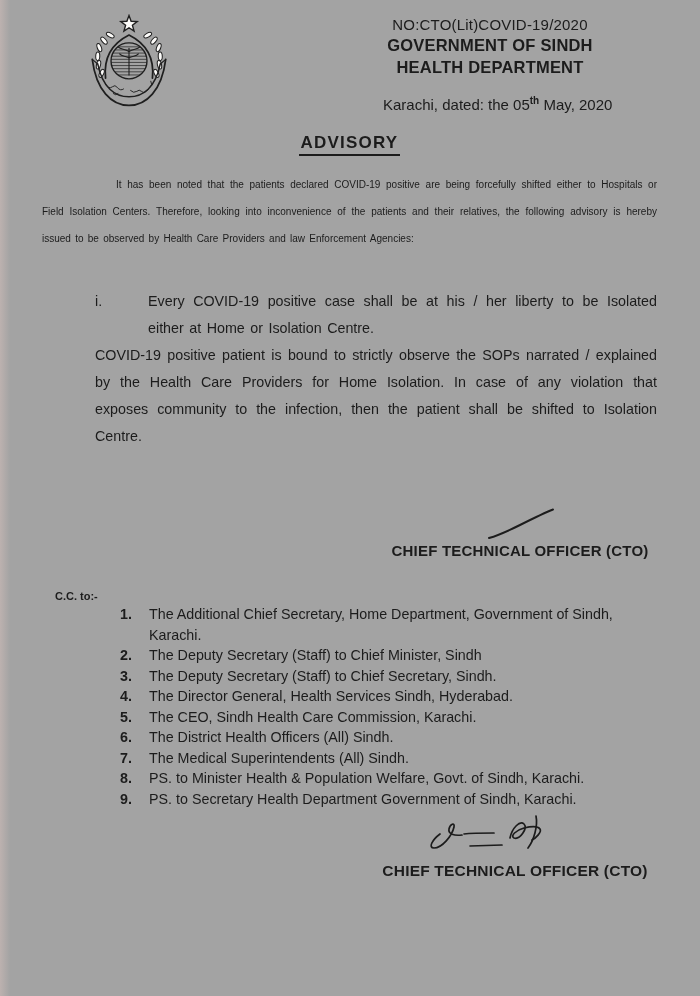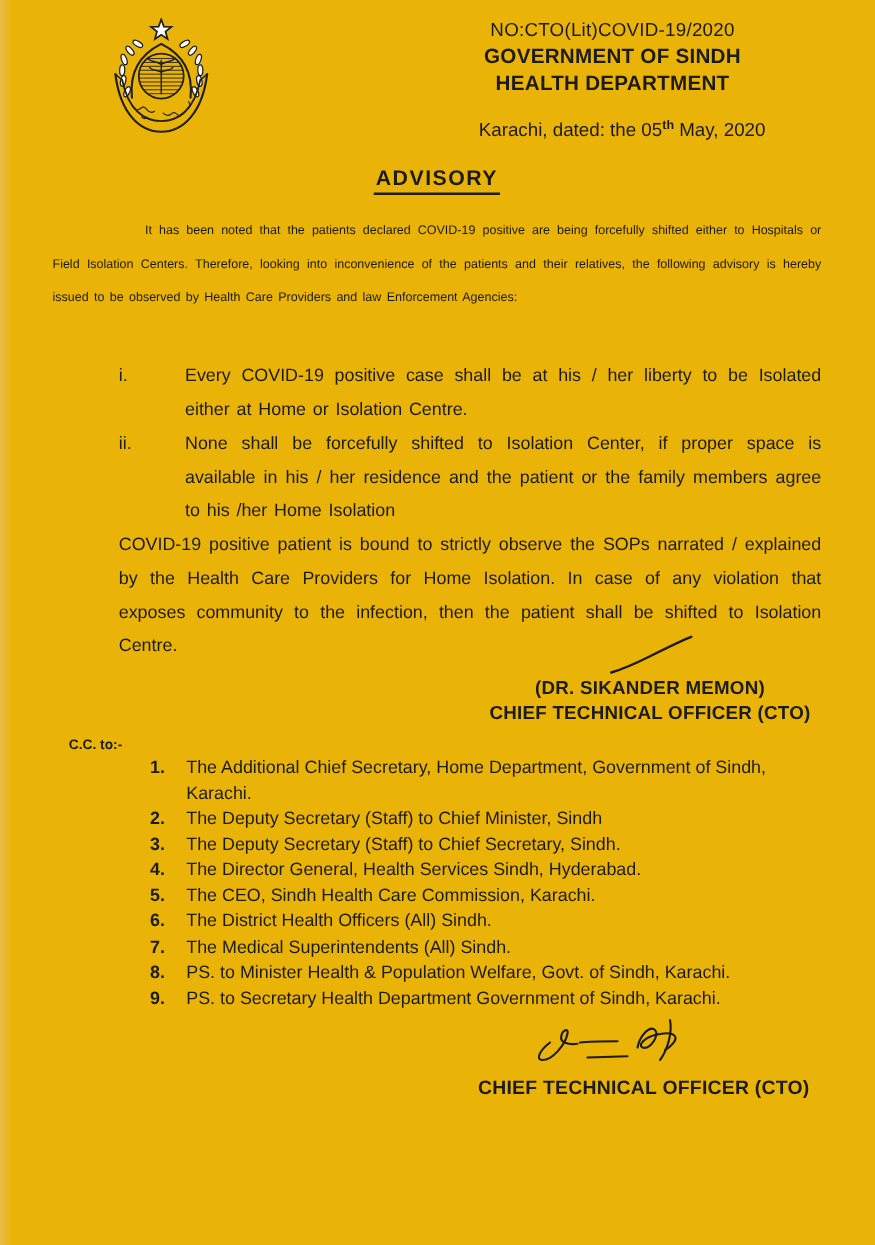--- a/index.html
+++ b/index.html
@@ -4,21 +4,21 @@
 <style>
   html,body{margin:0;padding:0;}
   body{
     width:700px;height:996px;
     background:#e9e9e9;
     font-family:"Liberation Sans","DejaVu Sans",sans-serif;
     -webkit-font-smoothing:antialiased;
   }
   .page{
     position:relative;width:700px;height:996px;overflow:hidden;
-    background:#eab308;
+    background:#a3a3a3;
     color:#1c1c1c;
   }
   
   .page::before{
     content:"";position:absolute;left:0;top:0;bottom:0;width:10px;
     background:linear-gradient(to right, rgba(236,205,198,0.35), rgba(236,205,198,0));
     pointer-events:none;
   }
 
   .emblem{position:absolute;left:82px;top:14px;width:94px;height:100px;}
@@ -138,36 +138,31 @@
 
   <div class="intro">It has been noted that the patients declared COVID-19 positive are being forcefully shifted either to Hospitals or Field Isolation Centers. Therefore, looking into inconvenience of the patients and their relatives, the following advisory is hereby issued to be observed by Health Care Providers and law Enforcement Agencies:</div>
 
   <div class="adv-list">
 
       <div class="adv-item">
         <span class="adv-marker">i.</span>
         <span class="adv-text">Every COVID-19 positive case shall be at his / her liberty to be Isolated either at Home or Isolation Centre.</span>
       </div>
 
-      <div class="adv-item">
-        <span class="adv-marker">ii.</span>
-        <span class="adv-text">None shall be forcefully shifted to Isolation Center, if proper space is available in his / her residence and the patient or the family members agree to his /her Home Isolation</span>
-      </div>
 
       <div class="adv-item">
         <span class="adv-text">COVID-19 positive patient is bound to strictly observe the SOPs narrated / explained by the Health Care Providers for Home Isolation. In case of any violation that exposes community to the infection, then the patient shall be shifted to Isolation Centre.</span>
       </div>
     </div>
 
   <svg class="sig-stroke" viewBox="0 0 70 32">
     <path d="M3,30 C10,28 22,23 34,17 C46,11 58,5 67,1.5" stroke="#1c1c1c" stroke-width="2" fill="none" stroke-linecap="round"></path>
   </svg>
 
   <div class="sig-block">
-    <div>(DR. SIKANDER MEMON)</div>
     <div>CHIEF TECHNICAL OFFICER (CTO)</div>
   </div>
 
   <div class="cc-head">C.C. to:-</div>
   <div class="cc-list">
 
       <div class="cc-item">
         <span class="cc-marker">1.</span>
         <span class="cc-text">The Additional Chief Secretary, Home Department, Government of Sindh, Karachi.</span>
       </div>

